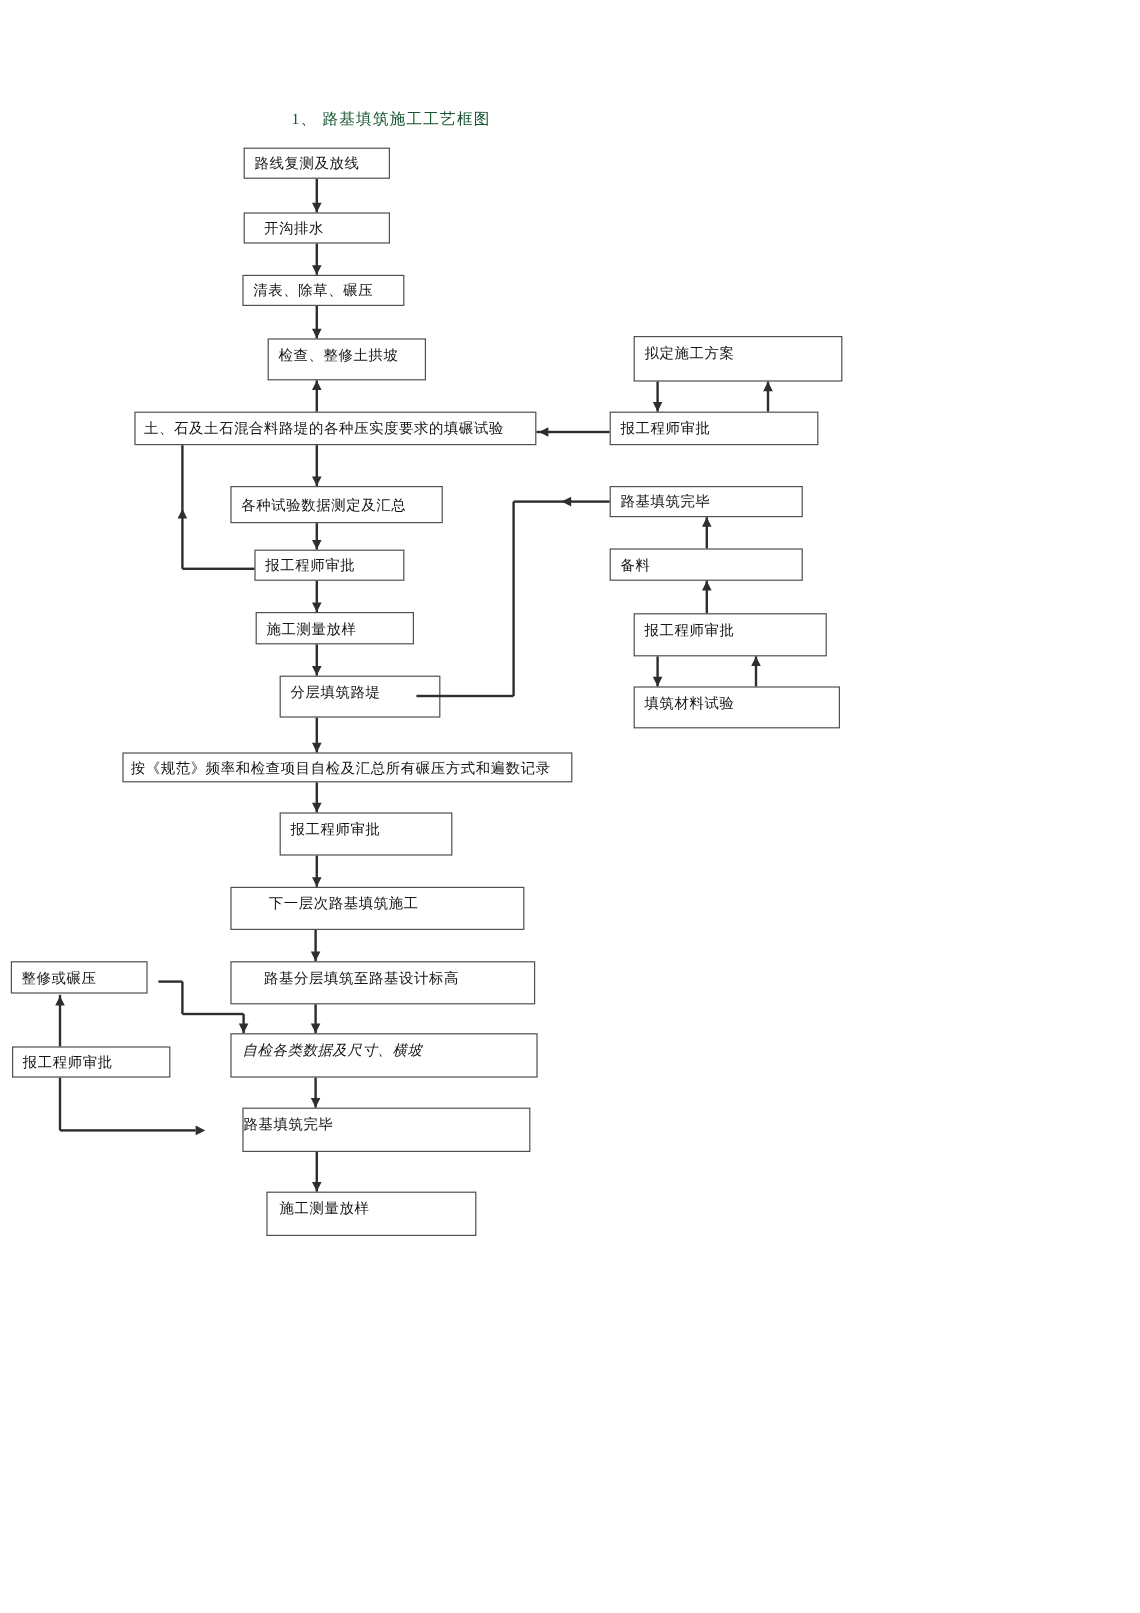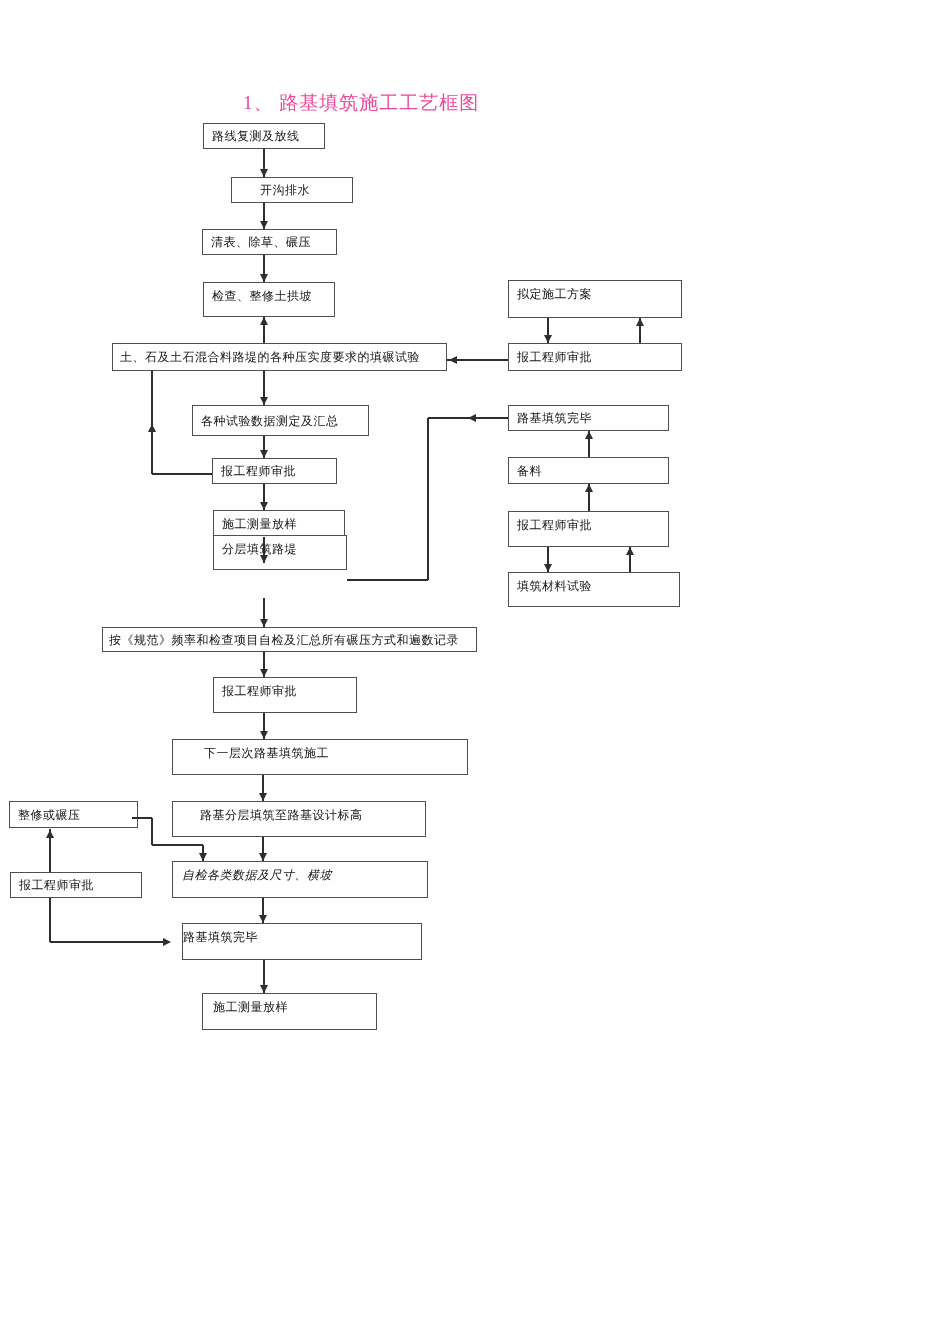--- a/index.html
+++ b/index.html
@@ -9,41 +9,42 @@
     height: 1344px;
     margin: 0 auto;
     background: #ffffff;
     font-family: "Liberation Serif", "DejaVu Serif", serif;
     overflow: hidden;
   }
   .doc-title {
     position: absolute;
     left: 243px;
     top: 90px;
-    font-size: 19px;
-    color: #ec4899;
+    font-size: 13px;
+    color: #14532d;
     letter-spacing: 1px;
     white-space: nowrap;
   }
   .flow-node {
     position: absolute;
     box-sizing: border-box;
     border: 1.5px solid #4f4f4f;
     background: #ffffff;
     color: #141414;
     font-size: 12px;
     line-height: 14px;
     display: flex;
     align-items: center;
     white-space: nowrap;
     letter-spacing: 0.5px;
   }
   .flow-node.tall {
     align-items: flex-start;
     padding-top: 6px;
+    margin-left: 20px;
   }
   .seg {
     position: absolute;
     background: #2e2e2e;
   }
   .arr {
     position: absolute;
     width: 0;
     height: 0;
   }
@@ -58,38 +59,38 @@
     white-space: nowrap;
   }
 </style>
 </head>
 <body>
 
 <div class="page">
   <div class="doc-title">1、 路基填筑施工工艺框图</div>
   <div id="diagram">
       <div class="flow-node" style="left: 203px; top: 123px; width: 122px; height: 26px; padding-left: 8px; border-color: rgb(79, 79, 79);">路线复测及放线</div>
-      <div class="flow-node" style="left: 203px; top: 177px; width: 122px; height: 26px; padding-left: 28px; border-color: rgb(79, 79, 79); margin-left: 28px;">开沟排水</div>
+      <div class="flow-node" style="left: 203px; top: 177px; width: 122px; height: 26px; padding-left: 16px; border-color: rgb(79, 79, 79);">开沟排水</div>
       <div class="flow-node" style="left: 202px; top: 229px; width: 135px; height: 26px; padding-left: 8px; border-color: rgb(79, 79, 79);">清表、除草、碾压</div>
       <div class="flow-node tall" style="left: 203px; top: 282px; width: 132px; height: 35px; padding-left: 8px; border-color: rgb(79, 79, 79);">检查、整修土拱坡</div>
       <div class="flow-node tall" style="left: 508px; top: 280px; width: 174px; height: 38px; padding-left: 8px; border-color: rgb(79, 79, 79); text-align: right;">拟定施工方案</div>
       <div class="flow-node" style="left: 508px; top: 343px; width: 174px; height: 28px; padding-left: 8px; border-color: rgb(79, 79, 79);">报工程师审批</div>
       <div class="flow-node" style="left: 112px; top: 343px; width: 335px; height: 28px; padding-left: 7px; border-color: rgb(79, 79, 79);">土、石及土石混合料路堤的各种压实度要求的填碾试验</div>
       <div class="flow-node" style="left: 192px; top: 405px; width: 177px; height: 31px; padding-left: 8px; border-color: rgb(79, 79, 79);">各种试验数据测定及汇总</div>
       <div class="flow-node" style="left: 508px; top: 405px; width: 161px; height: 26px; padding-left: 8px; border-color: rgb(79, 79, 79);">路基填筑完毕</div>
       <div class="flow-node" style="left: 212px; top: 458px; width: 125px; height: 26px; padding-left: 8px; border-color: rgb(79, 79, 79);">报工程师审批</div>
       <div class="flow-node" style="left: 508px; top: 457px; width: 161px; height: 27px; padding-left: 8px; border-color: rgb(79, 79, 79);">备料</div>
       <div class="flow-node" style="left: 213px; top: 510px; width: 132px; height: 27px; padding-left: 8px; border-color: rgb(79, 79, 79);">施工测量放样</div>
       <div class="flow-node tall" style="left: 508px; top: 511px; width: 161px; height: 36px; padding-left: 8px; border-color: rgb(79, 79, 79);">报工程师审批</div>
-      <div class="flow-node tall" style="left: 213px; top: 535px; width: 134px; height: 35px; padding-left: 8px; border-color: rgb(79, 79, 79);">分层填筑路堤</div>
+      <div class="flow-node tall" style="left: 213px; top: 563px; width: 134px; height: 35px; padding-left: 8px; border-color: rgb(79, 79, 79);">分层填筑路堤</div>
       <div class="flow-node tall" style="left: 508px; top: 572px; width: 172px; height: 35px; padding-left: 8px; border-color: rgb(79, 79, 79);">填筑材料试验</div>
       <div class="flow-node" style="left: 102px; top: 627px; width: 375px; height: 25px; padding-left: 6px; border-color: rgb(79, 79, 79);">按《规范》频率和检查项目自检及汇总所有碾压方式和遍数记录</div>
       <div class="flow-node tall" style="left: 213px; top: 677px; width: 144px; height: 36px; padding-left: 8px; border-color: rgb(79, 79, 79);">报工程师审批</div>
-      <div class="flow-node tall" style="left: 172px; top: 739px; width: 296px; height: 36px; padding-left: 31px; border-color: rgb(79, 79, 79);">下一层次路基填筑施工</div>
-      <div class="flow-node" style="left: 9px; top: 801px; width: 129px; height: 27px; padding-left: 8px; border-color: rgb(79, 79, 79);">整修或碾压</div>
+      <div class="flow-node tall" style="left: 172px; top: 739px; width: 245px; height: 36px; padding-left: 31px; border-color: rgb(79, 79, 79);">下一层次路基填筑施工</div>
+      <div class="flow-node" style="left: 9px; top: 801px; width: 114px; height: 27px; padding-left: 8px; border-color: rgb(79, 79, 79);">整修或碾压</div>
       <div class="flow-node tall" style="left: 172px; top: 801px; width: 254px; height: 36px; padding-left: 27px; border-color: rgb(79, 79, 79);">路基分层填筑至路基设计标高</div>
       <div class="flow-node" style="left: 10px; top: 872px; width: 132px; height: 26px; padding-left: 8px; border-color: rgb(79, 79, 79);">报工程师审批</div>
       <div class="flow-node tall" style="left: 172px; top: 861px; width: 256px; height: 37px; padding-left: 9px; border-color: rgb(79, 79, 79); font-style: italic;">自检各类数据及尺寸、横坡</div>
       <div class="flow-node tall" style="left: 182px; top: 923px; width: 240px; height: 37px; padding-left: 0; border-color: rgb(79, 79, 79);">路基填筑完毕</div>
       <div class="flow-node tall" style="left: 202px; top: 993px; width: 175px; height: 37px; padding-left: 10px; border-color: rgb(79, 79, 79);">施工测量放样</div>
       <div class="seg" style="background: rgb(46, 46, 46); left: 263.25px; top: 149px; width: 1.5px; height: 28px;"></div>
       <div class="seg" style="background: rgb(46, 46, 46); left: 263.25px; top: 203px; width: 1.5px; height: 26px;"></div>
       <div class="seg" style="background: rgb(46, 46, 46); left: 263.25px; top: 255px; width: 1.5px; height: 27px;"></div>
       <div class="seg" style="background: rgb(46, 46, 46); left: 263.25px; top: 317px; width: 1.5px; height: 26px;"></div>
       <div class="seg" style="background: rgb(46, 46, 46); left: 263.25px; top: 371px; width: 1.5px; height: 34px;"></div>

